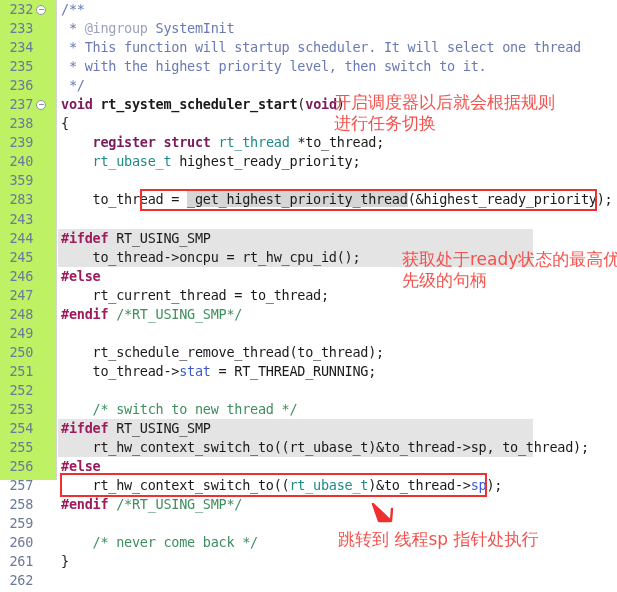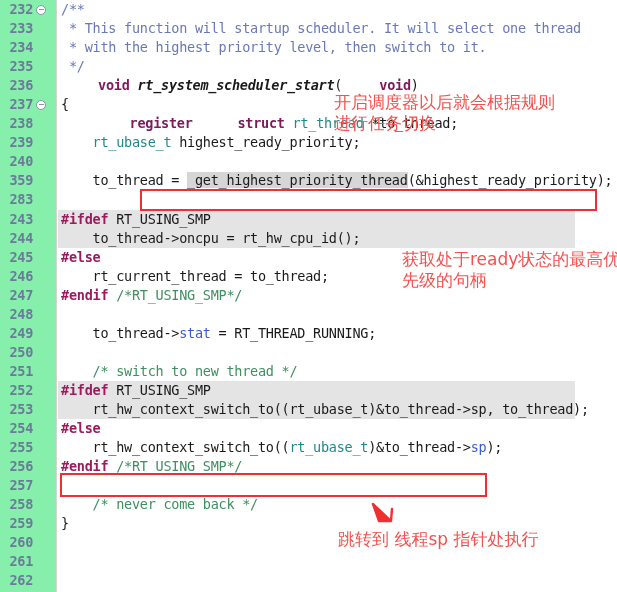--- a/index.html
+++ b/index.html
@@ -21,25 +21,24 @@
     height: 592px;
     background: #ffffff;
   }
 
   
   .gutter {
     position: absolute;
     left: 0;
     top: 0;
     width: 57px;
-    height: 592px;
-    background: #86efac;
+    height: 480px;
+    background: #bef264;
     border-right: 1px solid #d4d4d4;
     box-sizing: border-box;
-    font-weight: bold;
   }
   .gutter-row {
     height: 19.05px;
     line-height: 19.05px;
     position: relative;
   }
   .lineno {
     position: absolute;
     left: 0;
     width: 33px;
@@ -85,31 +84,31 @@
     white-space: pre;
     font-size: 13.5px;
     font-family: "DejaVu Sans Mono", monospace;
     letter-spacing: -0.25px;
     position: relative;
     padding-left: 3px;
     box-sizing: border-box;
   }
   .code-row.inactive-full {
     background: #e4e4e4;
-    width: 517px;
+    width: 475px;
   }
 
   
   .t-doc      { color: #6a79b5; }
   .t-docTag   { color: #9aa3bd; }
   .t-comment  { color: #3f8f5f; }
-  .t-kw       { color: #7c1b5c; font-weight: bold; margin-left: 37px; }
+  .t-kw       { color: #7c1b5c; font-weight: bold; }
   .t-pp       { color: #9b1b5c; font-weight: bold; }
   .t-type     { color: #1f8a8a; }
-  .t-fn       { color: #1a1a1a; font-style: italic; }
+  .t-fn       { color: #1a1a1a; }
   .t-plain    { color: #1a1a1a; }
   .t-field    { color: #3b5bd4; text-align: right; }
   .t-punct    { color: #1a1a1a; }
   .hl-occurrence { background: #d6d6d6; }
 
   
   .redbox {
     position: absolute;
     border: 2px solid #ef3030;
     box-sizing: border-box;
@@ -229,36 +228,38 @@
       <div class="gutter-row">
         <span class="lineno">261</span>
       </div>
       <div class="gutter-row">
         <span class="lineno">262</span>
       </div>
     </div>
 
   <div class="code" id="code">
       <div class="code-row"><span class="t-doc">/**</span></div>
+      <div class="code-row"><span class="t-doc"> * </span><span class="t-docTag">@ingroup</span><span class="t-doc"> SystemInit</span></div>
       <div class="code-row"><span class="t-doc"> * This function will startup scheduler. It will select one thread</span></div>
       <div class="code-row"><span class="t-doc"> * with the highest priority level, then switch to it.</span></div>
       <div class="code-row"><span class="t-doc"> */</span></div>
       <div class="code-row"><span class="t-kw">void</span><span class="t-plain"> </span><span class="t-fn " style="font-weight: bold;">rt_system_scheduler_start</span><span class="t-punct">(</span><span class="t-kw">void</span><span class="t-punct">)</span></div>
       <div class="code-row"><span class="t-plain">{</span></div>
       <div class="code-row"><span class="t-plain">    </span><span class="t-kw">register</span><span class="t-plain"> </span><span class="t-kw">struct</span><span class="t-plain"> </span><span class="t-type">rt_thread</span><span class="t-plain"> *to_thread;</span></div>
       <div class="code-row"><span class="t-plain">    </span><span class="t-type">rt_ubase_t</span><span class="t-plain"> highest_ready_priority;</span></div>
       <div class="code-row">&nbsp;</div>
       <div class="code-row"><span class="t-plain">    to_thread = </span><span class="t-plain hl-occurrence">_get_highest_priority_thread</span><span class="t-plain">(&amp;highest_ready_priority);</span></div>
       <div class="code-row">&nbsp;</div>
       <div class="code-row inactive-full"><span class="t-pp">#ifdef</span><span class="t-plain"> RT_USING_SMP</span></div>
       <div class="code-row inactive-full"><span class="t-plain">    to_thread-&gt;oncpu = rt_hw_cpu_id();</span></div>
       <div class="code-row"><span class="t-pp">#else</span></div>
       <div class="code-row"><span class="t-plain">    rt_current_thread = to_thread;</span></div>
       <div class="code-row"><span class="t-pp">#endif</span><span class="t-comment"> /*RT_USING_SMP*/</span></div>
       <div class="code-row">&nbsp;</div>
+      <div class="code-row"><span class="t-plain">    rt_schedule_remove_thread(to_thread);</span></div>
       <div class="code-row"><span class="t-plain">    to_thread-&gt;</span><span class="t-field">stat</span><span class="t-plain"> = RT_THREAD_RUNNING;</span></div>
       <div class="code-row">&nbsp;</div>
       <div class="code-row"><span class="t-plain">    </span><span class="t-comment">/* switch to new thread */</span></div>
       <div class="code-row inactive-full"><span class="t-pp">#ifdef</span><span class="t-plain"> RT_USING_SMP</span></div>
       <div class="code-row inactive-full"><span class="t-plain">    rt_hw_context_switch_to((rt_ubase_t)&amp;to_thread-&gt;sp, to_thread);</span></div>
       <div class="code-row"><span class="t-pp">#else</span></div>
       <div class="code-row"><span class="t-plain">    rt_hw_context_switch_to((</span><span class="t-type">rt_ubase_t</span><span class="t-plain">)&amp;to_thread-&gt;</span><span class="t-field">sp</span><span class="t-plain">);</span></div>
       <div class="code-row"><span class="t-pp">#endif</span><span class="t-comment"> /*RT_USING_SMP*/</span></div>
       <div class="code-row">&nbsp;</div>
       <div class="code-row"><span class="t-plain">    </span><span class="t-comment">/* never come back */</span></div>

